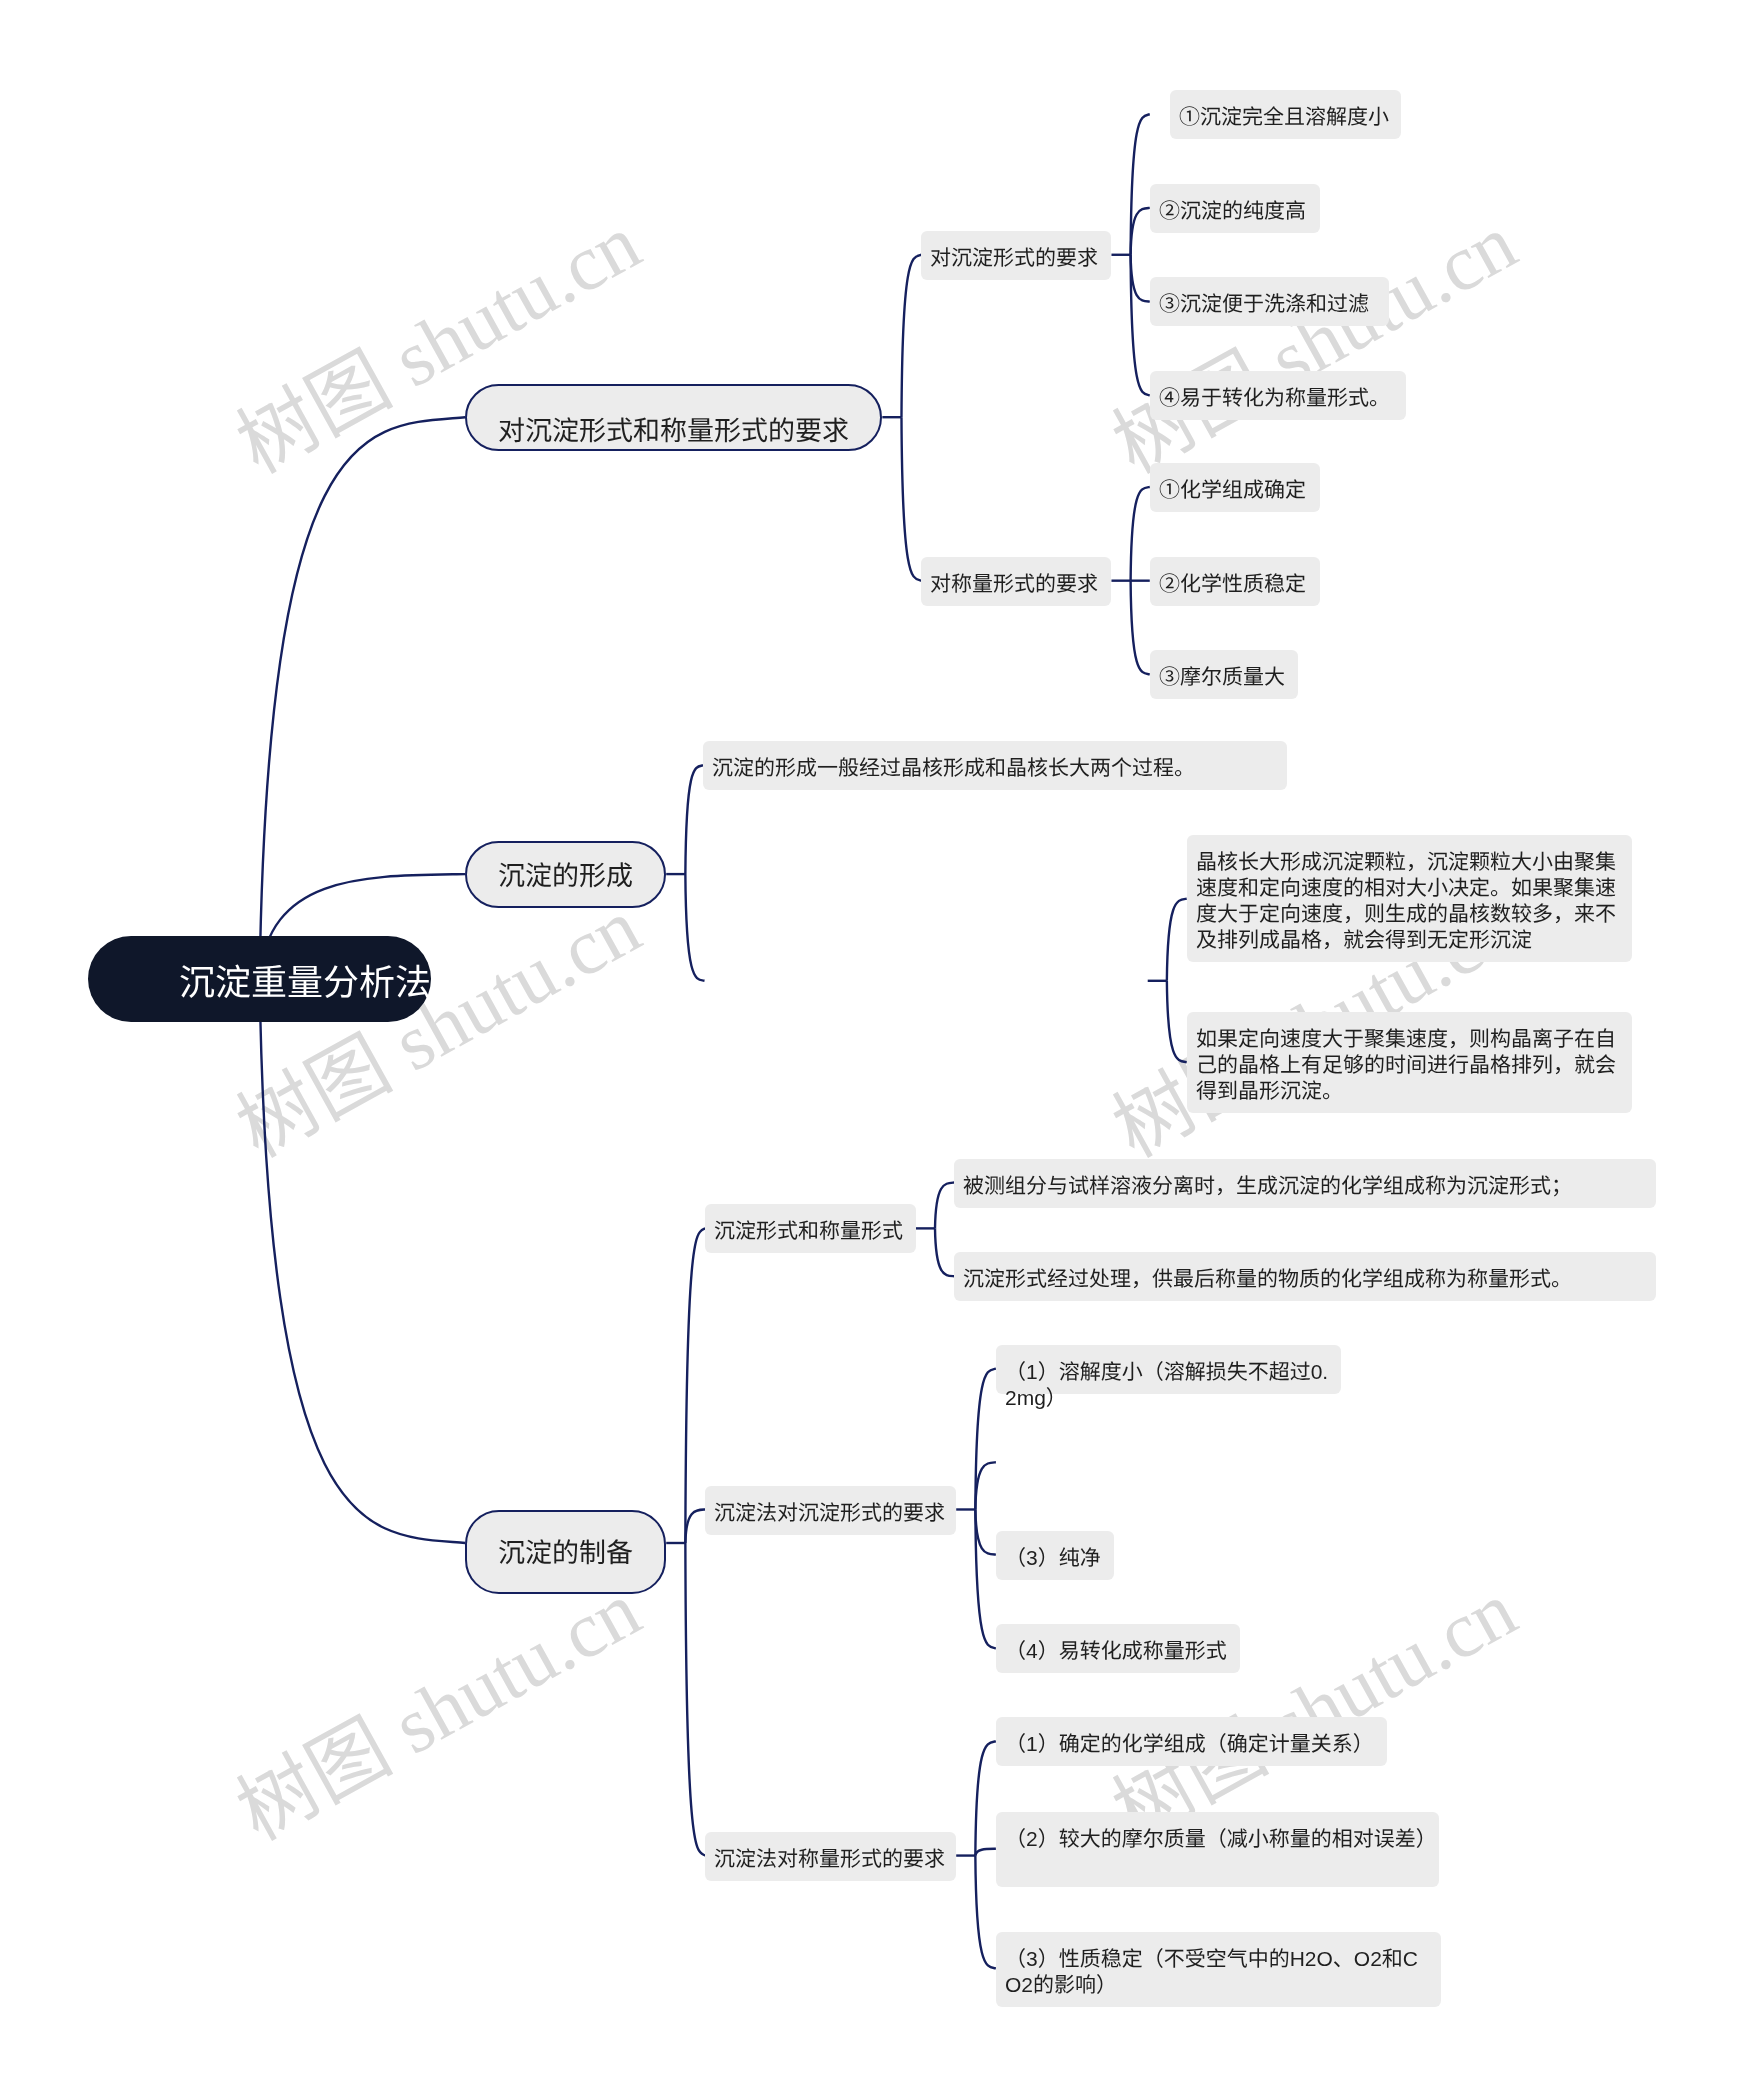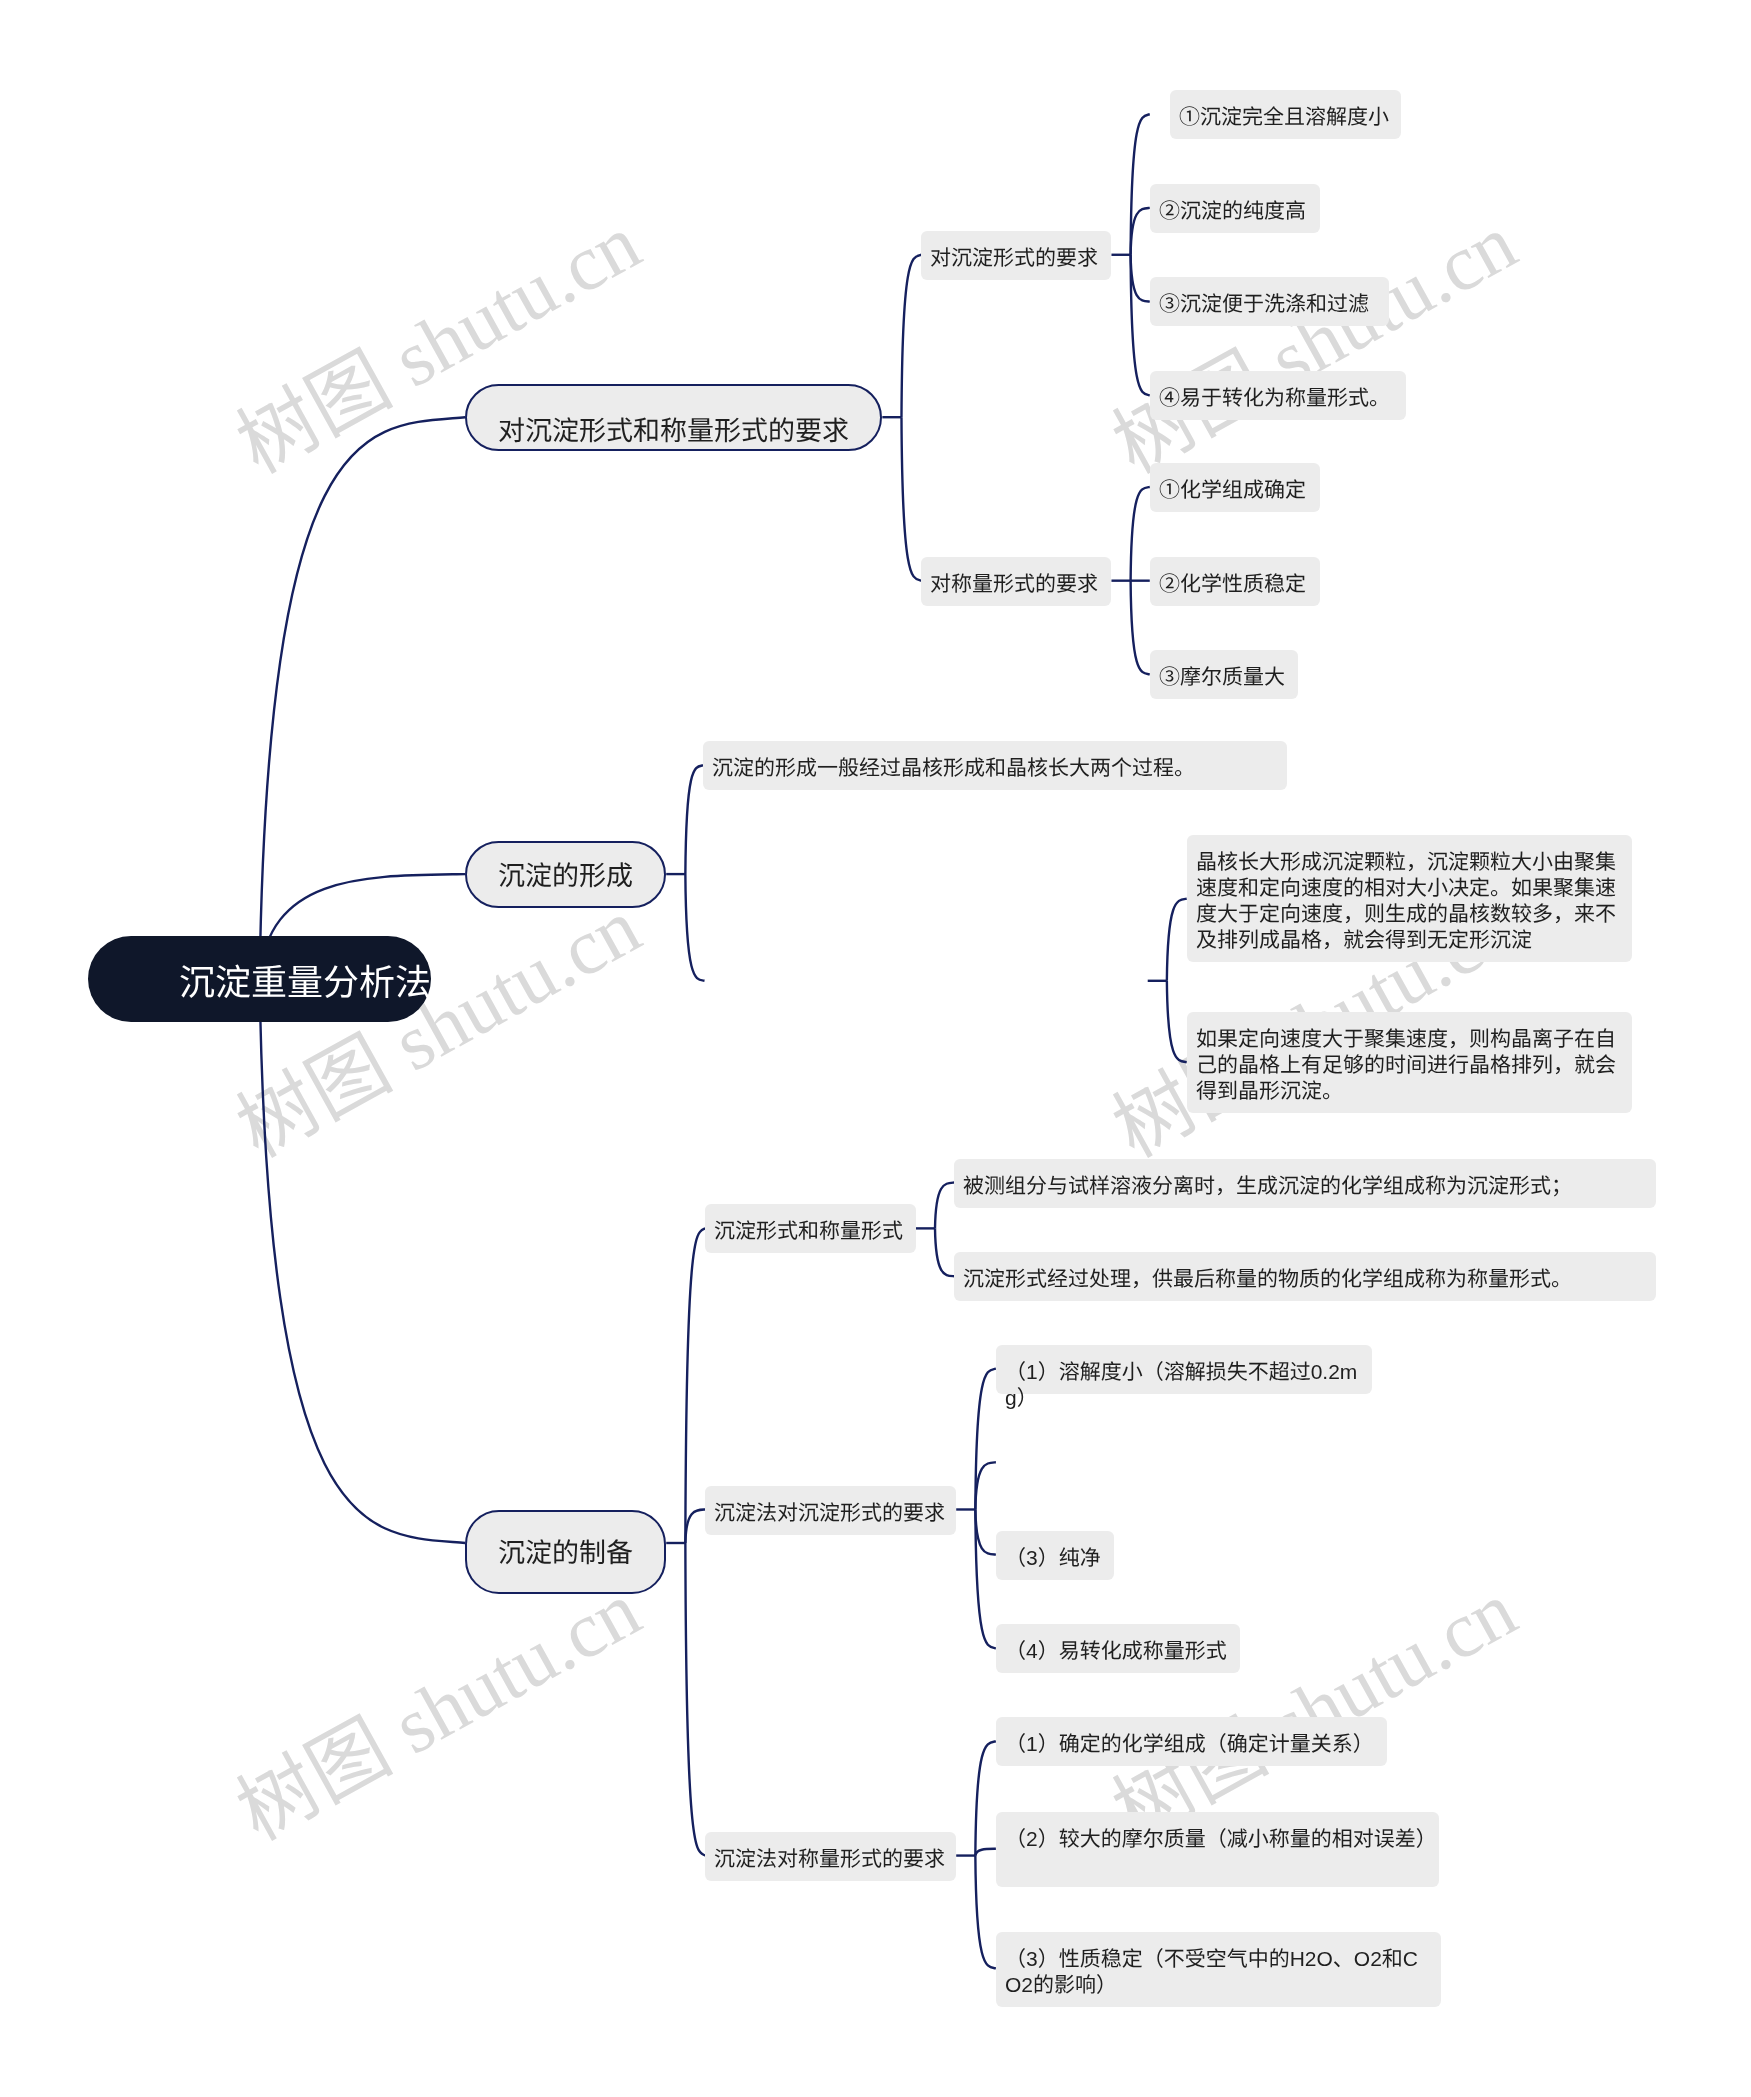--- a/index.html
+++ b/index.html
@@ -85,21 +85,21 @@
 <div class="node leaf-node" style="left:1150px;top:650px;width:148px;height:49px;">③摩尔质量大</div>
 <div class="node lv1-node" style="left:465px;top:841px;width:201px;height:67px;line-height:59px;padding:4.1px 31px 0;">沉淀的形成</div>
 <div class="node leaf-node" style="left:703px;top:741px;width:584px;height:49px;">沉淀的形成一般经过晶核形成和晶核长大两个过程。</div>
 <div class="node leaf-node" style="left:1187px;top:835px;width:445px;height:127px;">晶核长大形成沉淀颗粒，沉淀颗粒大小由聚集速度和定向速度的相对大小决定。如果聚集速度大于定向速度，则生成的晶核数较多，来不及排列成晶格，就会得到无定形沉淀</div>
 <div class="node leaf-node" style="left:1187px;top:1012px;width:445px;height:101px;">如果定向速度大于聚集速度，则构晶离子在自己的晶格上有足够的时间进行晶格排列，就会得到晶形沉淀。</div>
 <div class="node lv1-node" style="left:465px;top:1510px;width:201px;height:84px;line-height:59px;padding:12px 31px 0;">沉淀的制备</div>
 <div class="node leaf-node" style="left:705px;top:1204px;width:211px;height:49px;">沉淀形式和称量形式</div>
 <div class="node leaf-node" style="left:954px;top:1159px;width:702px;height:49px;">被测组分与试样溶液分离时，生成沉淀的化学组成称为沉淀形式；</div>
 <div class="node leaf-node" style="left:954px;top:1252px;width:702px;height:49px;">沉淀形式经过处理，供最后称量的物质的化学组成称为称量形式。</div>
 <div class="node leaf-node" style="left:705px;top:1486px;width:251px;height:49px;">沉淀法对沉淀形式的要求</div>
-<div class="node leaf-node" style="left:996px;top:1345px;width:376px;height:49px;">（1）溶解度小（溶解损失不超过0.2mg）</div>
+<div class="node leaf-node" style="left:996px;top:1345px;width:345px;height:49px;">（1）溶解度小（溶解损失不超过0.2mg）</div>
 <div class="node leaf-node" style="left:996px;top:1531px;width:118px;height:49px;">（3）纯净</div>
 <div class="node leaf-node" style="left:996px;top:1624px;width:244px;height:49px;">（4）易转化成称量形式</div>
 <div class="node leaf-node" style="left:705px;top:1832px;width:251px;height:49px;">沉淀法对称量形式的要求</div>
 <div class="node leaf-node" style="left:996px;top:1717px;width:391px;height:49px;">（1）确定的化学组成（确定计量关系）</div>
 <div class="node leaf-node" style="left:996px;top:1812px;width:443px;height:75px;">（2）较大的摩尔质量（减小称量的相对误差）</div>
 <div class="node leaf-node" style="left:996px;top:1932px;width:445px;height:75px;">（3）性质稳定（不受空气中的H2O、O2和CO2的影响）</div>
 </div>
 
 
 </body></html>

